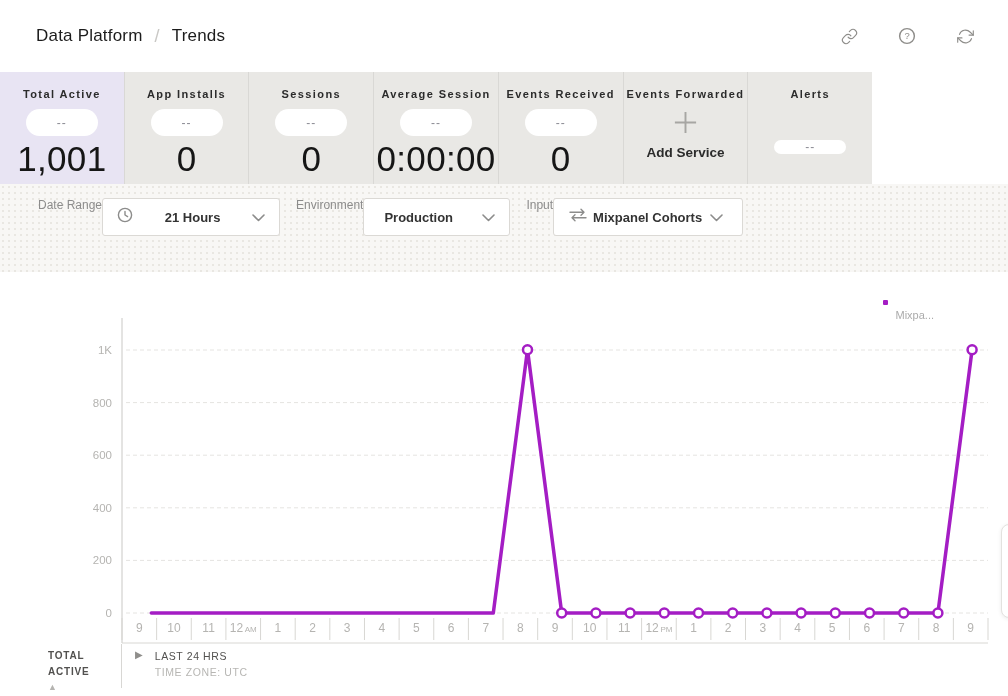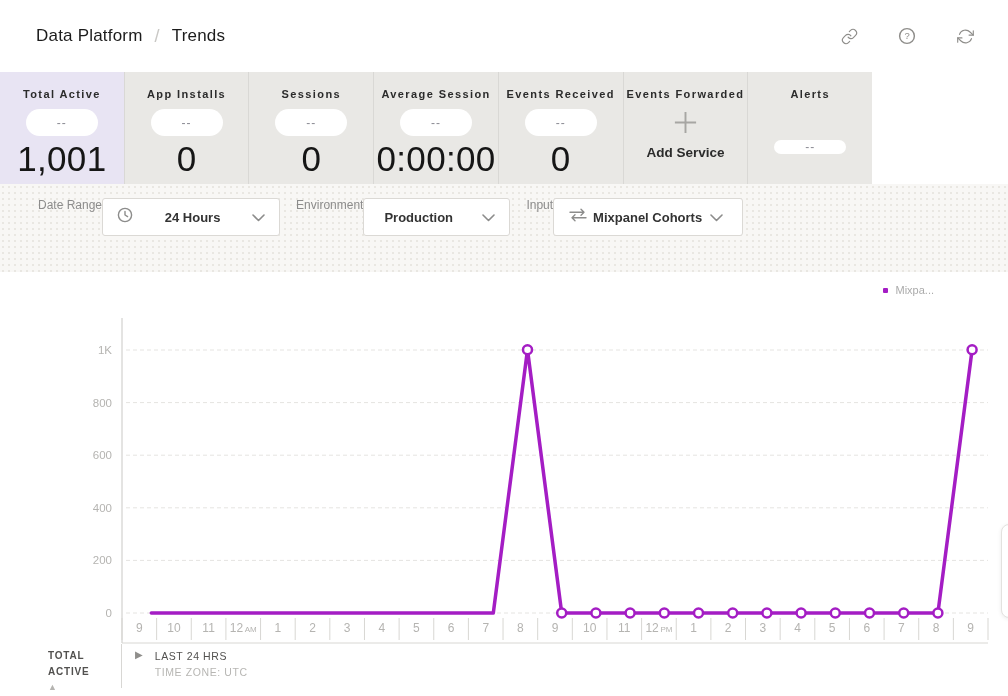--- a/index.html
+++ b/index.html
@@ -45,21 +45,21 @@
   .dd-input{width:190px;}
   .dd-text{font-size:13px;font-weight:bold;color:#333;}
   .dd-spacer{flex:1;}
   .dd-icon svg{stroke:#8c8c8b;fill:none;stroke-width:1.4;stroke-linecap:round;stroke-linejoin:round;}
   .chev svg{stroke:#8c8c8b;fill:none;stroke-width:1.6;stroke-linecap:round;stroke-linejoin:round;}
 
   
   .chart{position:absolute;top:272px;left:0;width:1008px;height:424px;background:#fff;}
   .legend{position:absolute;top:12px;right:74px;display:flex;align-items:center;gap:7px;cursor:pointer;}
   .legend-swatch{width:5px;height:5px;border-radius:1px;background:#a41dc4;}
-  .legend-label{font-size:11px;color:#ababab;}
+  .legend-label{font-size:11px;color:#ababab;margin-top:25px;}
   #chart-svg{position:absolute;top:0;left:0;}
   #chart-svg text.ax-y{font-family:"Liberation Sans",sans-serif;font-size:11.5px;fill:#b5b4b1;}
   #chart-svg text.ax-x{font-family:"Liberation Sans",sans-serif;font-size:12px;fill:#b5b4b1;}
 
   
   .chart-footer{position:absolute;top:372px;left:0;width:990px;height:44px;display:flex;}
   .cf-left{width:122px;border-right:1px solid #d8d7d4;display:flex;align-items:flex-start;
            padding:4px 8px 0 48px;justify-content:space-between;cursor:pointer;flex-direction:column;}
   .cf-metric{font-size:10px;font-weight:bold;letter-spacing:.8px;color:#52514f;line-height:16px;}
   .cf-sort{font-size:9px;color:#b5b4b1;margin-top:2px;}
@@ -152,21 +152,21 @@
     <div class="filter-group">
       <div class="filter-label">Date Range</div>
       <div class="dropdown dd-date">
         <span class="dd-icon">
           <svg width="16" height="16" viewBox="0 0 16 16">
               <circle cx="8" cy="8" r="6.6"></circle>
               <path d="M8 4.4V8l2.6 1.6"></path>
             </svg>
         </span>
         <span class="dd-spacer"></span>
-        <span class="dd-text">24 Hours</span>
+        <span class="dd-text">21 Hours</span>
         <span class="dd-spacer"></span>
         <span class="chev">
           <svg width="13" height="8" viewBox="0 0 13 8">
               <path d="M1 1l5.5 5.5L12 1"></path>
             </svg>
         </span>
       </div>
     </div>
     <div class="filter-group">
       <div class="filter-label">Environment</div>

